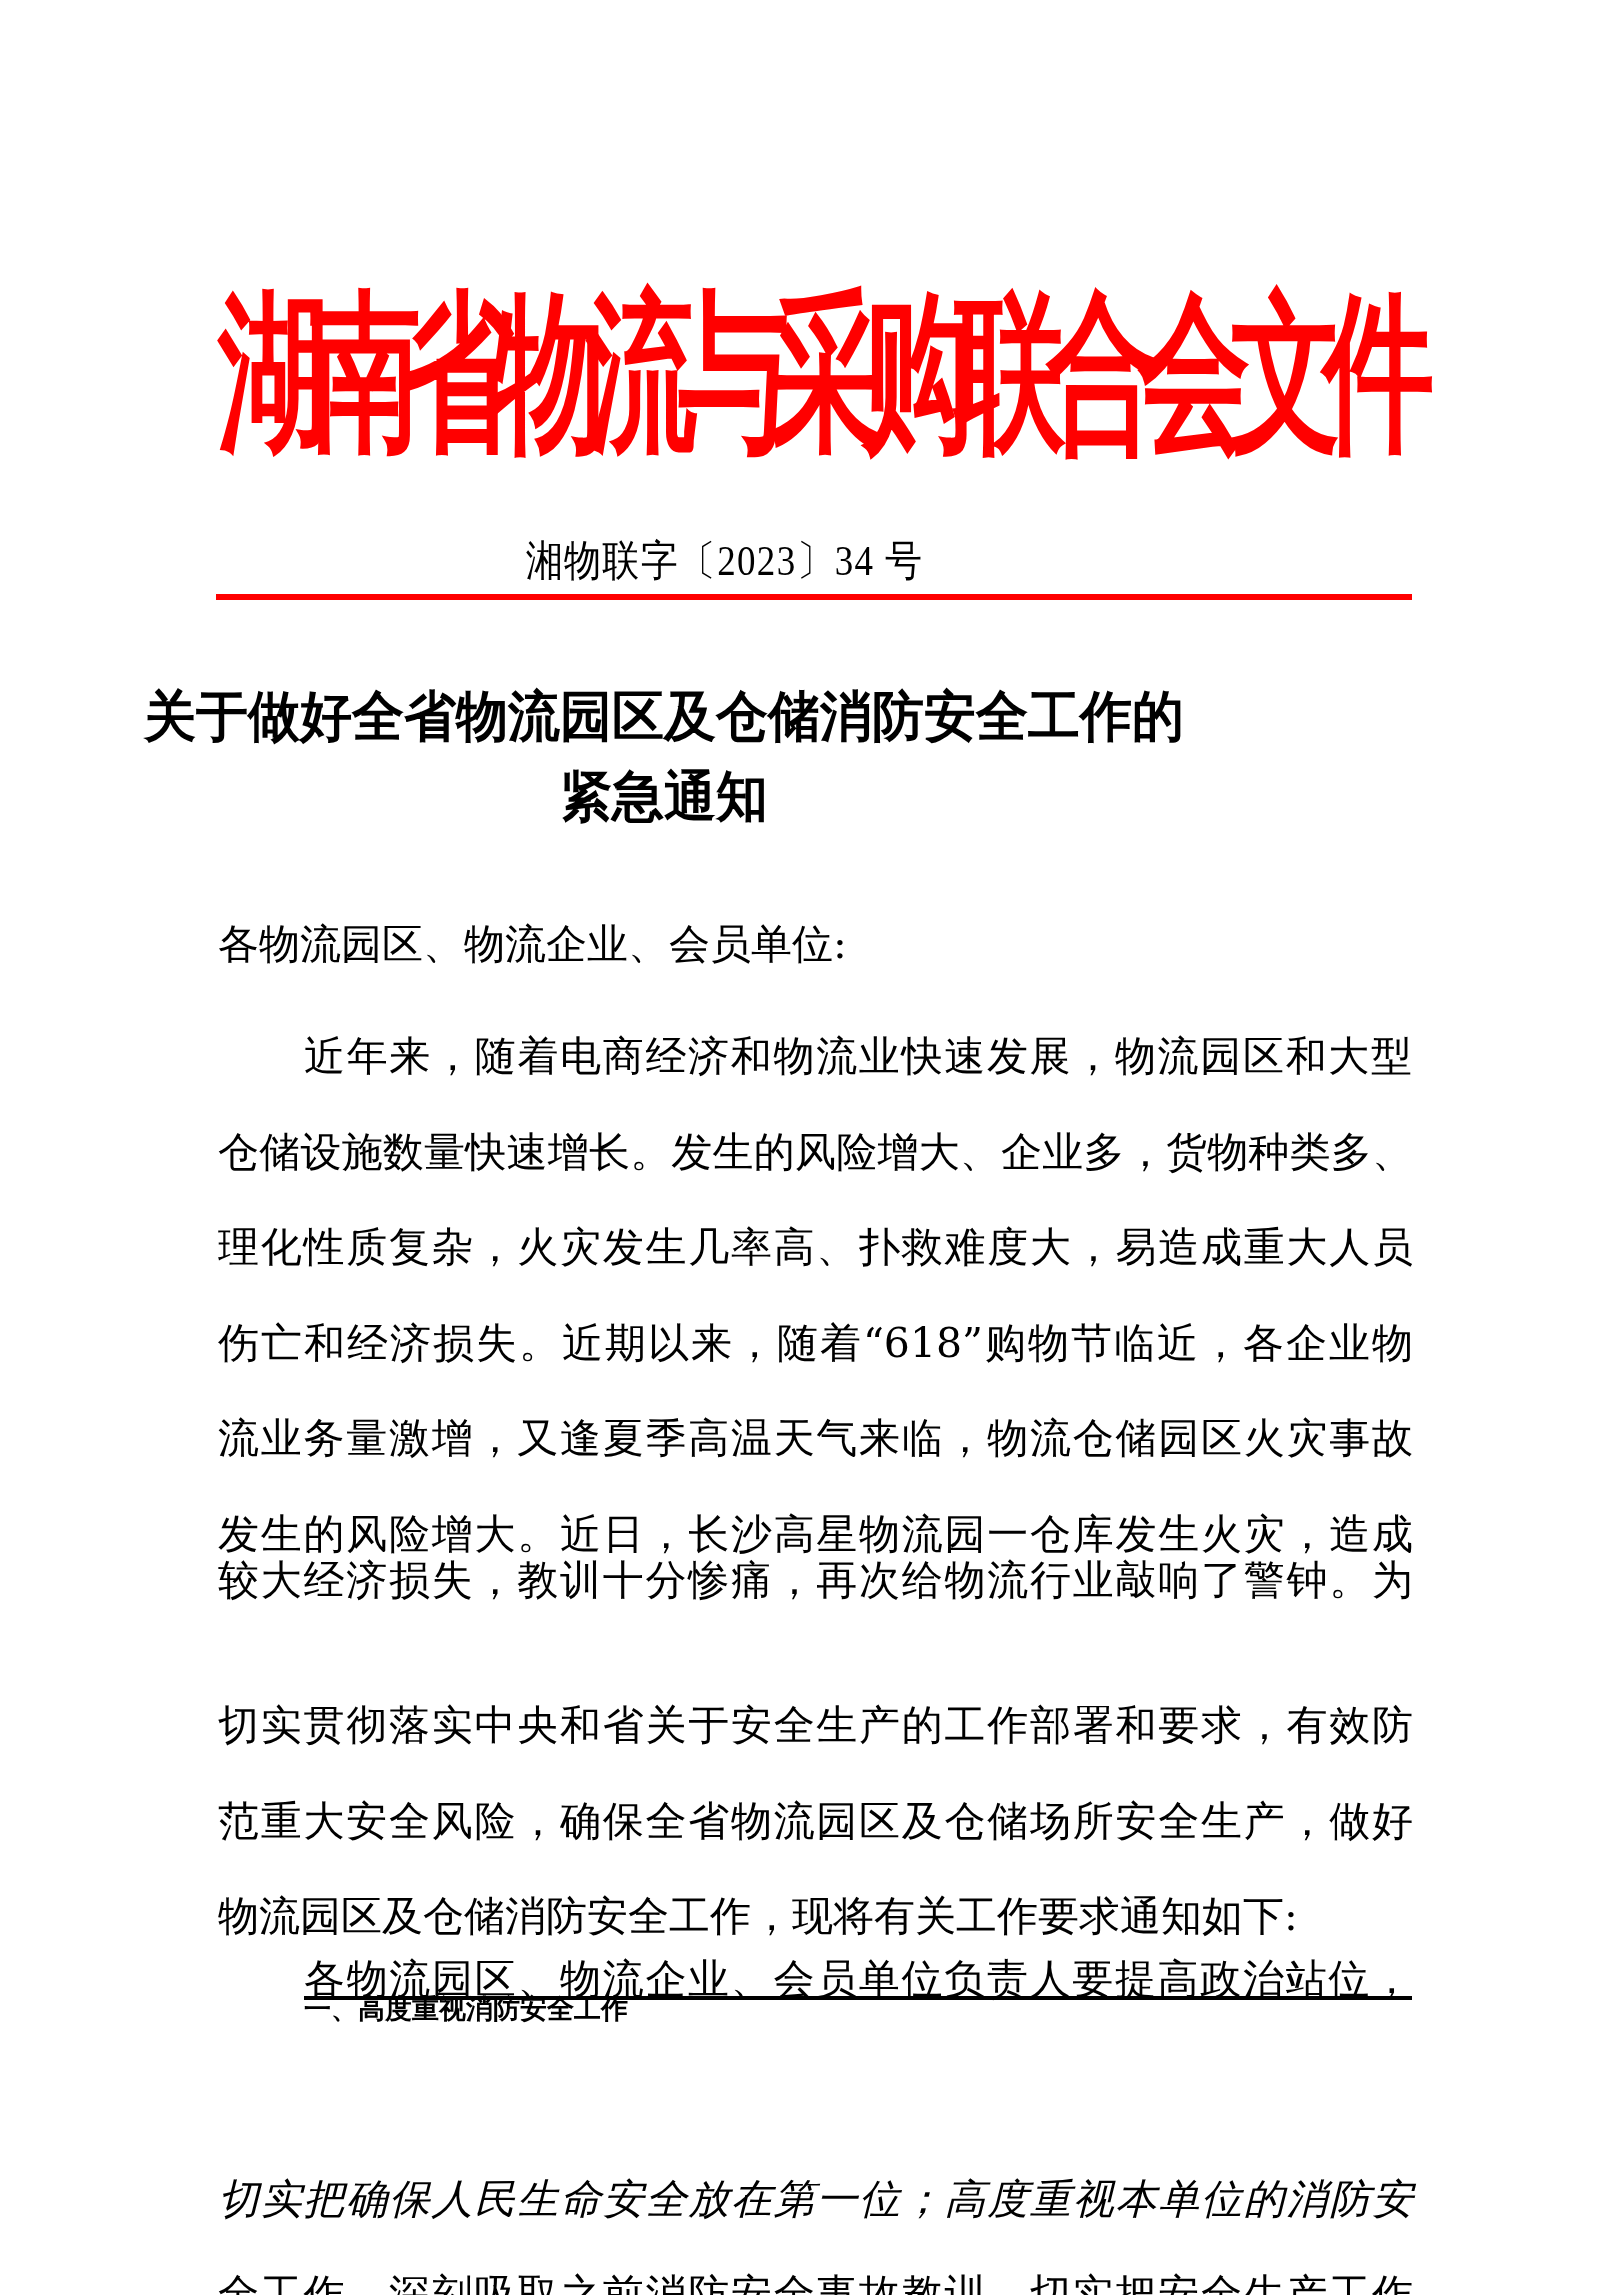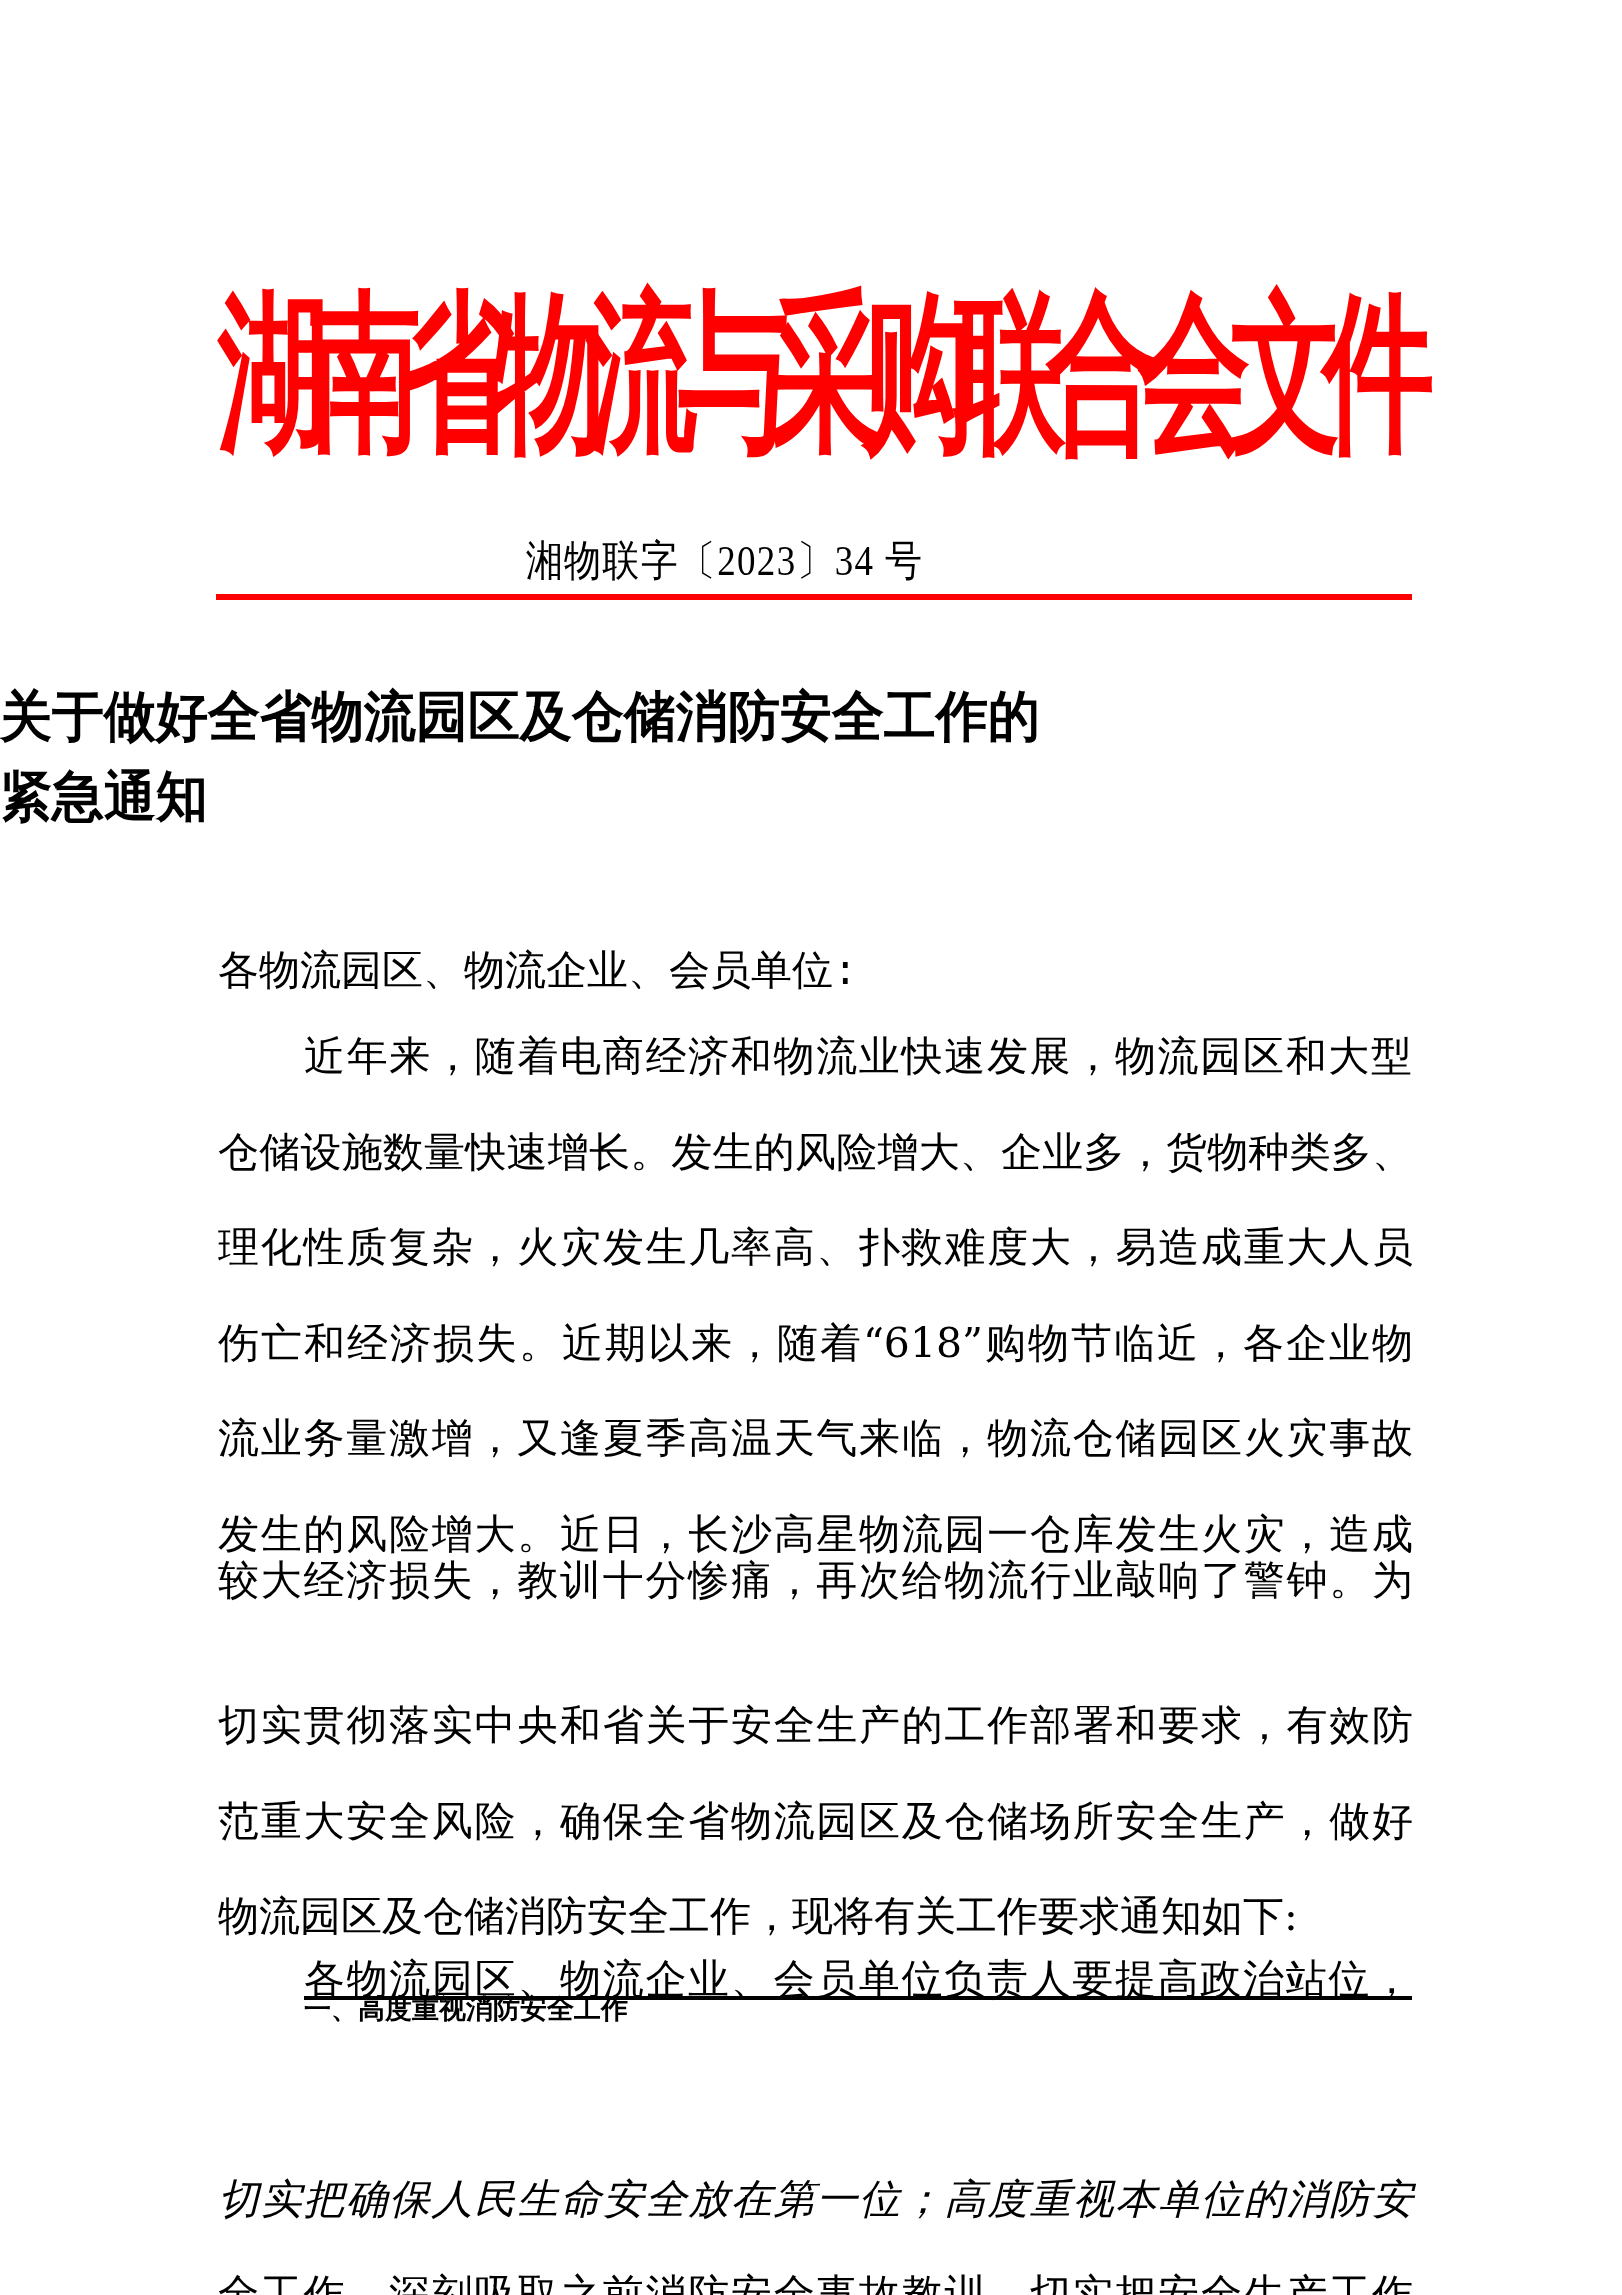--- a/index.html
+++ b/index.html
@@ -22,21 +22,21 @@
     font-family: "Liberation Serif", "DejaVu Serif", serif; font-size: 37px; color: #000;
     line-height: 52px; letter-spacing: 1.3px;
   }
   .doc-number .inner { display: inline-block; transform: scaleY(1.15); }
 
   .red-rule {
     position: absolute; left: 216px; top: 594px; width: 1196px; height: 5.9px; background: #ff0000;
   }
 
   .title {
-    position: absolute; left: 0; width: 1304px; text-align: left;
+    position: absolute; left: 12px; width: 1304px; text-align: center;
     font-family: "Liberation Serif", "DejaVu Serif", serif; font-weight: bold;
     font-size: 52px; color: #000; line-height: 65px;
   }
   .title .inner { display: inline-block; transform: scaleY(1.05); letter-spacing: 0px; }
   .title.l1 { top: 684px; }
   .title.l2 { top: 764px; }
 
   .body-text {
     position: absolute; left: 218px; width: 1195px;
     font-family: "DejaVu Serif", "Liberation Serif", serif; font-size: 41px; color: #000;
@@ -80,21 +80,21 @@
   <div class="red-rule"></div>
 
   <div class="title l1">
     <span class="inner">关于做好全省物流园区及仓储消防安全工作的</span>
   </div>
   <div class="title l2">
     <span class="inner">紧急通知</span>
   </div>
 
   <div class="body-text" style="top:0;">
-    <div class="line last" style="top:944px;font-family:Liberation Mono, monospace;">各物流园区、物流企业、会员单位:</div>
+    <div class="line last" style="top:915px;">各物流园区、物流企业、会员单位:</div>
 
     <div class="line indent" style="top:1027px;">近年来，随着电商经济和物流业快速发展，物流园区和大型</div>
     <div class="line" style="top:1123px;">仓储设施数量快速增长。发生的风险增大、企业多，货物种类多、</div>
     <div class="line" style="top:1218px;">理化性质复杂，火灾发生几率高、扑救难度大，易造成重大人员</div>
     <div class="line" style="top:1314px;">伤亡和经济损失。近期以来，随着“618”购物节临近，各企业物</div>
     <div class="line" style="top:1409px;">流业务量激增，又逢夏季高温天气来临，物流仓储园区火灾事故</div>
     <div class="line" style="top:1505px;">发生的风险增大。近日，长沙高星物流园一仓库发生火灾，造成</div>
     <div class="line" style="top:1551px;">较大经济损失，教训十分惨痛，再次给物流行业敲响了警钟。为</div>
     <div class="line" style="top:1696px;">切实贯彻落实中央和省关于安全生产的工作部署和要求，有效防</div>
     <div class="line" style="top:1792px;">范重大安全风险，确保全省物流园区及仓储场所安全生产，做好</div>

